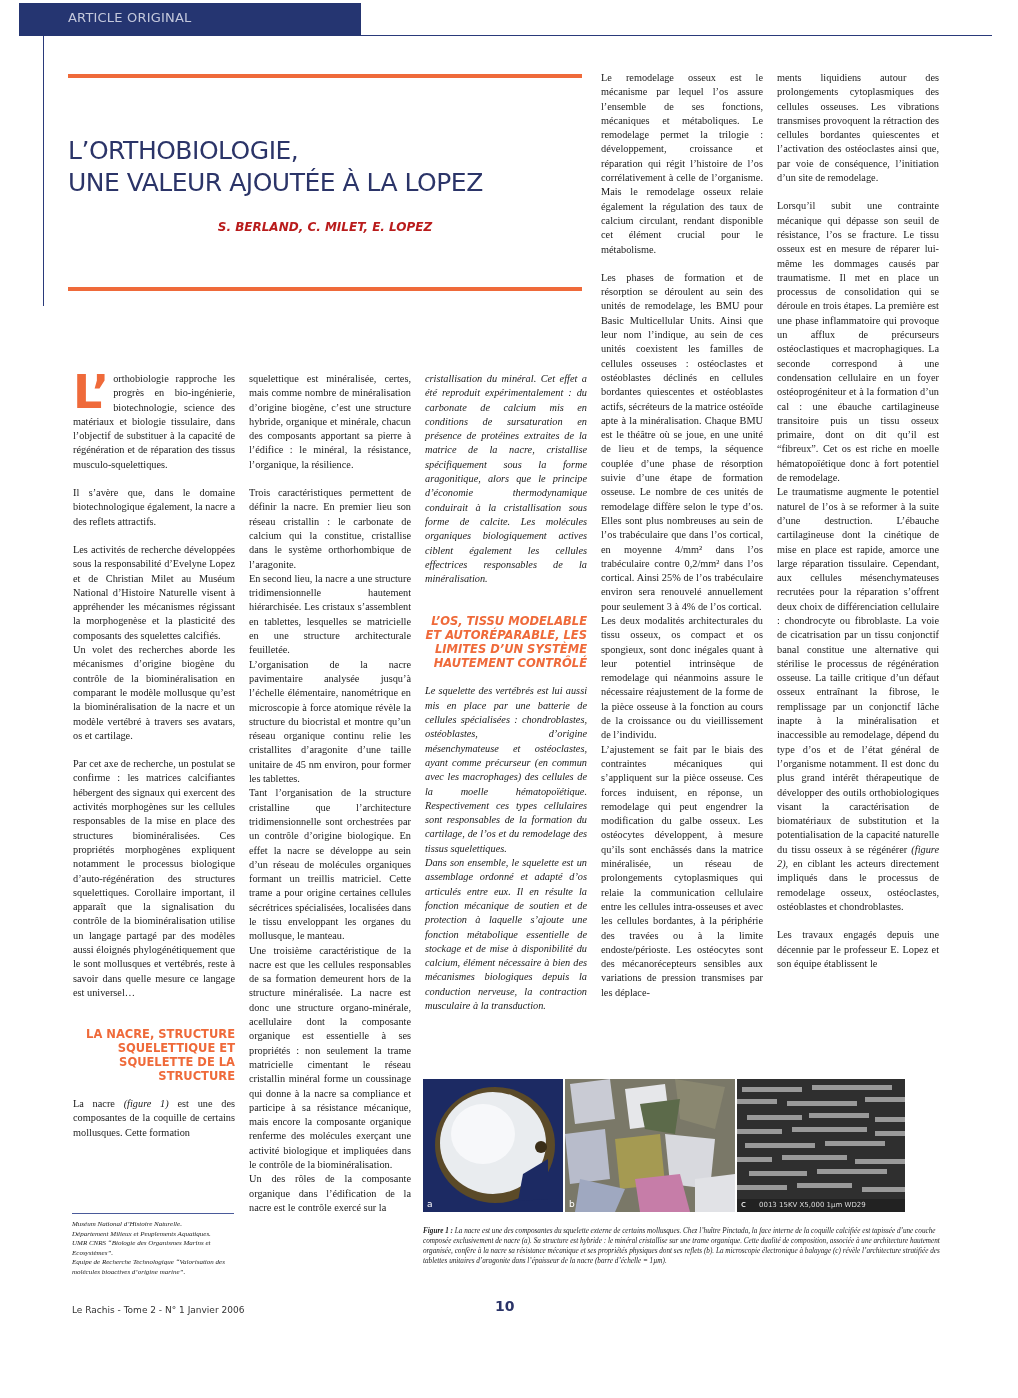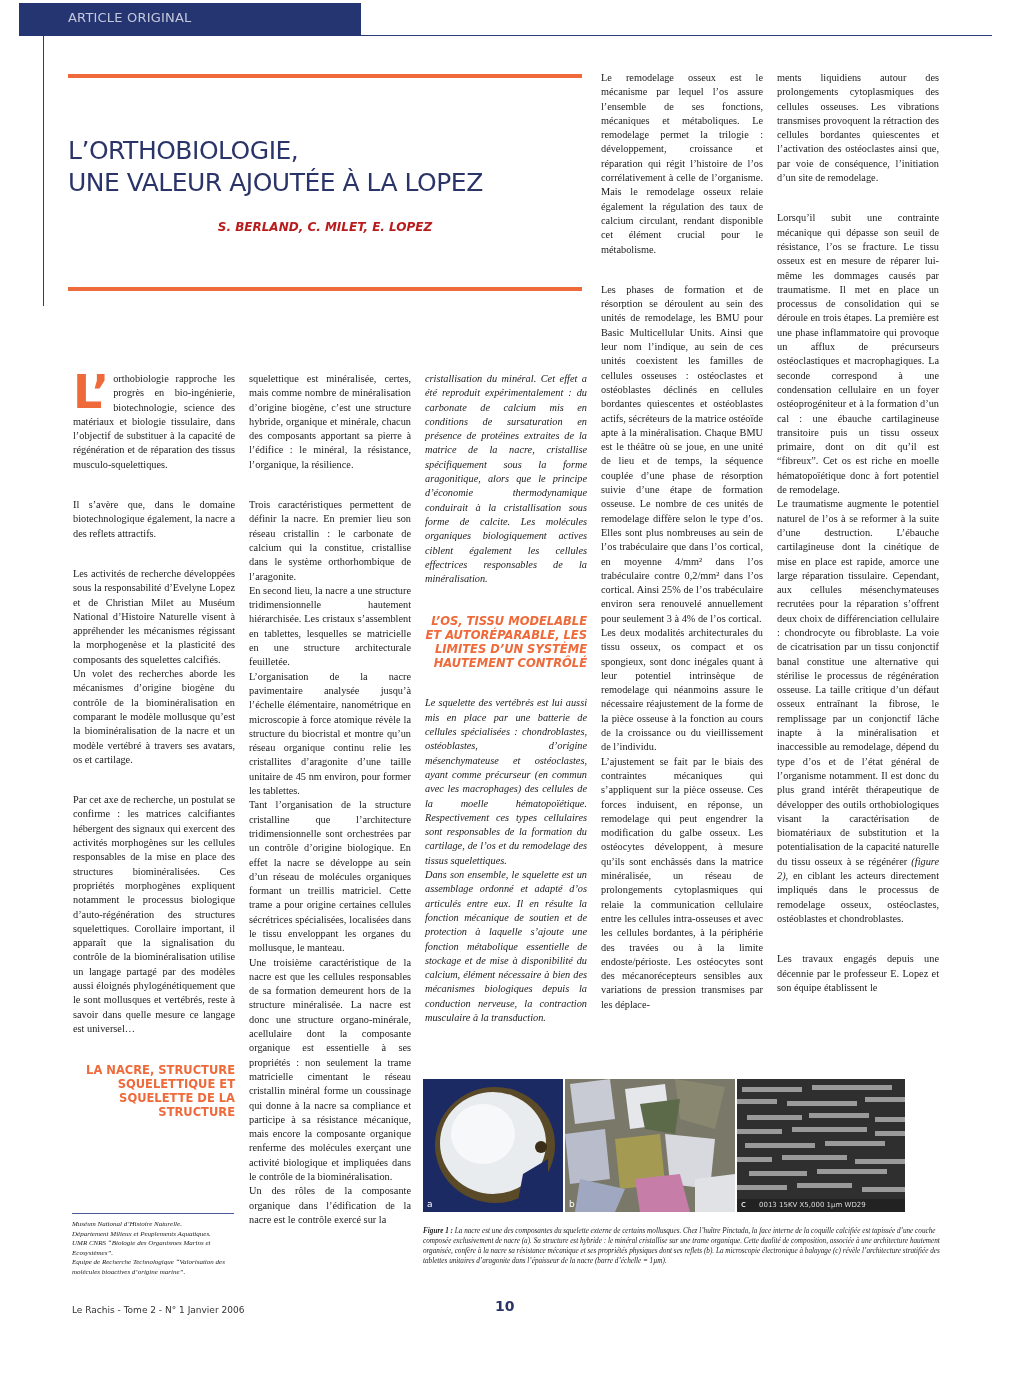--- a/index.html
+++ b/index.html
@@ -34,21 +34,21 @@
     position:absolute; left:68px; top:220px; width:514px; text-align:center;
     font-family:"DejaVu Sans", sans-serif; font-weight:bold; font-style:italic;
     font-size:12px; color:#b91c1c;
   }
   .col {
     position:absolute; width:162px;
     font-size:10.3px; line-height:14.3px; text-align:justify;
     hyphens:manual;
   }
   .col p { margin:0; }
-  .col p.gap { margin-top:26px; }
+  .col p.gap { margin-top:14px; }
   .dropcap {
     float:left; font-family:"DejaVu Sans", sans-serif; color:#ef6a3a;
     font-size:46px; line-height:40px; margin:0 4px 0 0; font-weight:bold;
   }
   .section-head {
     font-family:"DejaVu Sans", sans-serif; font-weight:bold; color:#ef6a3a;
     font-size:11.5px; line-height:14px; text-align:right; margin:0;
   }
   .fn-rule { position:absolute; left:72px; top:1213px; width:162px; height:1px; background:#4a5a9a; }
   .footnote {
@@ -91,20 +91,21 @@
 <div class="authors">S. BERLAND, C. MILET, E. LOPEZ</div>
 <div class="orange-rule" style="top:287px"></div>
 
 <div class="col" style="left:73px; top:372px;">
   <p><span class="dropcap">L’</span><span>orthobiologie rapproche les progrès en bio-ingénierie, biotechnologie, science des matériaux et biologie tissulaire, dans l’objectif de substituer à la capacité de régénération et de réparation des tissus musculo-squelettiques.</span></p>
   <p class="gap">Il s’avère que, dans le domaine biotechnologique également, la nacre a des reflets attractifs.</p>
   <p class="gap">Les activités de recherche développées sous la responsabilité d’Evelyne Lopez et de Christian Milet au Muséum National d’Histoire Naturelle visent à appréhender les mécanismes régissant la morphogenèse et la plasticité des composants des squelettes calcifiés.</p>
   <p>Un volet des recherches aborde les mécanismes d’origine biogène du contrôle de la biominéralisation en comparant le modèle mollusque qu’est la biominéralisation de la nacre et un modèle vertébré à travers ses avatars, os et cartilage.</p>
   <p class="gap">Par cet axe de recherche, un postulat se confirme : les matrices calcifiantes hébergent des signaux qui exercent des activités morphogènes sur les cellules responsables de la mise en place des structures biominéralisées. Ces propriétés morphogènes expliquent notamment le processus biologique d’auto-régénération des structures squelettiques. Corollaire important, il apparaît que la signalisation du contrôle de la biominéralisation utilise un langage partagé par des modèles aussi éloignés phylogénétiquement que le sont mollusques et vertébrés, reste à savoir dans quelle mesure ce langage est universel…</p>
   <p class="section-head" style="margin-top:27px">LA NACRE, STRUCTURE SQUELETTIQUE ET SQUELETTE DE LA STRUCTURE</p>
+  <p class="gap"><span>La nacre </span><i>(figure 1)</i><span> est une des composantes de la coquille de certains mollusques. Cette formation</span></p>
 </div>
 
 <div class="col" style="left:249px; top:372px;">
   <p>squelettique est minéralisée, certes, mais comme nombre de minéralisation d’origine biogène, c’est une structure hybride, organique et minérale, chacun des composants apportant sa pierre à l’édifice : le minéral, la résistance, l’organique, la résilience.</p>
   <p class="gap">Trois caractéristiques permettent de définir la nacre. En premier lieu son réseau cristallin : le carbonate de calcium qui la constitue, cristallise dans le système orthorhombique de l’aragonite.</p>
   <p>En second lieu, la nacre a une structure tridimensionnelle hautement hiérarchisée. Les cristaux s’assemblent en tablettes, lesquelles se matricielle en une structure architecturale feuilletée.</p>
   <p>L’organisation de la nacre pavimentaire analysée jusqu’à l’échelle élémentaire, nanométrique en microscopie à force atomique révèle la structure du biocristal et montre qu’un réseau organique continu relie les cristallites d’aragonite d’une taille unitaire de 45 nm environ, pour former les tablettes.</p>
   <p>Tant l’organisation de la structure cristalline que l’architecture tridimensionnelle sont orchestrées par un contrôle d’origine biologique. En effet la nacre se développe au sein d’un réseau de molécules organiques formant un treillis matriciel. Cette trame a pour origine certaines cellules sécrétrices spécialisées, localisées dans le tissu enveloppant les organes du mollusque, le manteau.</p>
   <p>Une troisième caractéristique de la nacre est que les cellules responsables de sa formation demeurent hors de la structure minéralisée. La nacre est donc une structure organo-minérale, acellulaire dont la composante organique est essentielle à ses propriétés : non seulement la trame matricielle cimentant le réseau cristallin minéral forme un coussinage qui donne à la nacre sa compliance et participe à sa résistance mécanique, mais encore la composante organique renferme des molécules exerçant une activité biologique et impliquées dans le contrôle de la biominéralisation.</p>
   <p>Un des rôles de la composante organique dans l’édification de la nacre est le contrôle exercé sur la</p>

